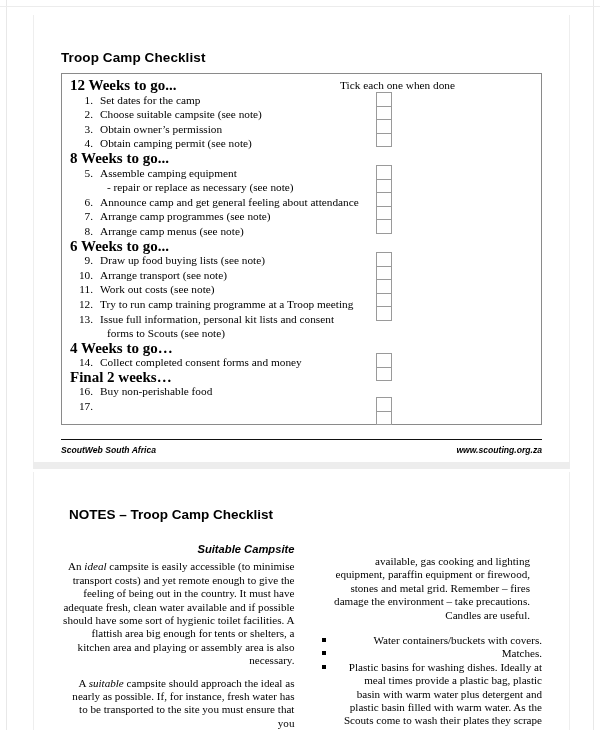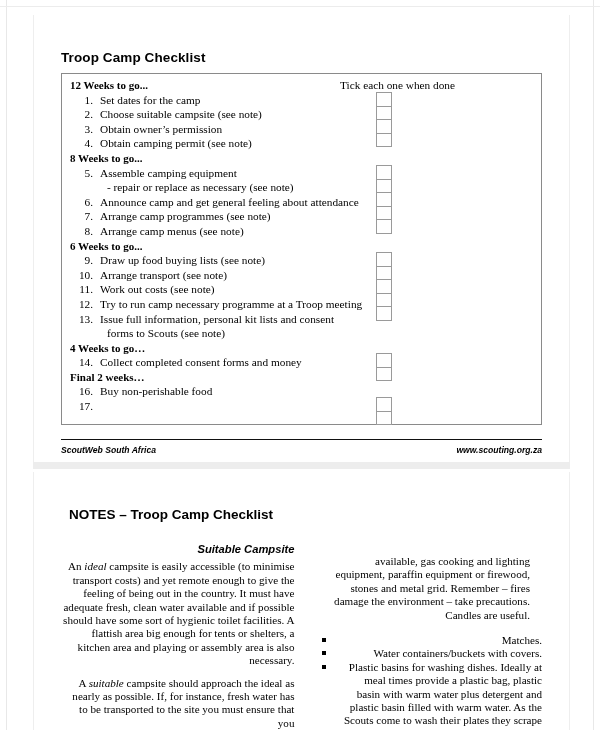--- a/index.html
+++ b/index.html
@@ -84,21 +84,21 @@
     position: relative;
     display: flex;
     font-size: 11.3px;
     line-height: 14.6px;
     padding-left: 8px;
     white-space: nowrap;
   }
   .cl-group-head {
     font-weight: bold;
     padding-left: 8px;
-    font-size: 11px;
+    font-size: 15px;
     line-height: 14.6px;
   }
   .cl-num {
     width: 30px;
     flex: 0 0 30px;
     text-align: right;
     padding-right: 7px;
     box-sizing: border-box;
   }
   .cl-text { flex: 0 1 auto; }
@@ -268,21 +268,21 @@
         <div class="cl-row">
           <span class="cl-num">10.</span>
           <span class="cl-text">Arrange transport (see note)</span>
         </div>
         <div class="cl-row">
           <span class="cl-num">11.</span>
           <span class="cl-text">Work out costs (see note)</span>
         </div>
         <div class="cl-row">
           <span class="cl-num">12.</span>
-          <span class="cl-text">Try to run camp necessary programme at a Troop meeting</span>
+          <span class="cl-text">Try to run camp training programme at a Troop meeting</span>
         </div>
         <div class="cl-row">
           <span class="cl-num">13.</span>
           <span class="cl-text">Issue full information, personal kit lists and consent</span>
         </div>
         <div class="cl-cont">forms to Scouts (see note)</div>
 
         <div class="cl-group-head">4 Weeks to go…</div>
         <div class="cl-row">
           <span class="cl-num">14.</span>
@@ -351,30 +351,30 @@
 
         <div class="col col-left">
           <h3 class="sub-head">Suitable Campsite</h3>
           <p class="para"><span>An </span><span class="it">ideal</span><span> campsite is easily accessible (to minimise transport costs) and yet remote enough to give the feeling of being out in the country. It must have adequate fresh, clean water available and if possible should have some sort of hygienic toilet facilities. A flattish area big enough for tents or shelters, a kitchen area and playing or assembly area is also necessary.</span></p>
           <p class="para tight"><span>A </span><span class="it">suitable</span><span> campsite should approach the ideal as nearly as possible. If, for instance, fresh water has to be transported to the site you must ensure that you</span></p>
         </div>
 
         <div class="col col-right">
           <p class="para lead-cont">available, gas cooking and lighting equipment, paraffin equipment or firewood, stones and metal grid. Remember – fires damage the environment – take precautions. Candles are useful.</p>
           <ul class="bullets">
+            <li>
+              <span class="bullet-mark"></span>
+              <span>Water containers/buckets with covers.</span>
+            </li>
             <li>
               <span class="bullet-mark"></span>
               <span>Matches.</span>
             </li>
             <li>
               <span class="bullet-mark"></span>
-              <span>Water containers/buckets with covers.</span>
-            </li>
-            <li>
-              <span class="bullet-mark"></span>
               <span>Plastic basins for washing dishes. Ideally at meal times provide a plastic bag, plastic basin with warm water plus detergent and plastic basin filled with warm water. As the Scouts come to wash their plates they scrape any food remnants into the plastic bag, wash their plate in the detergent water and rinse it in the plain water. Each Scout should have their own dish towel.</span>
             </li>
           </ul>
         </div>
 
       </div>
     </div>
   </div>
 
 </div>

